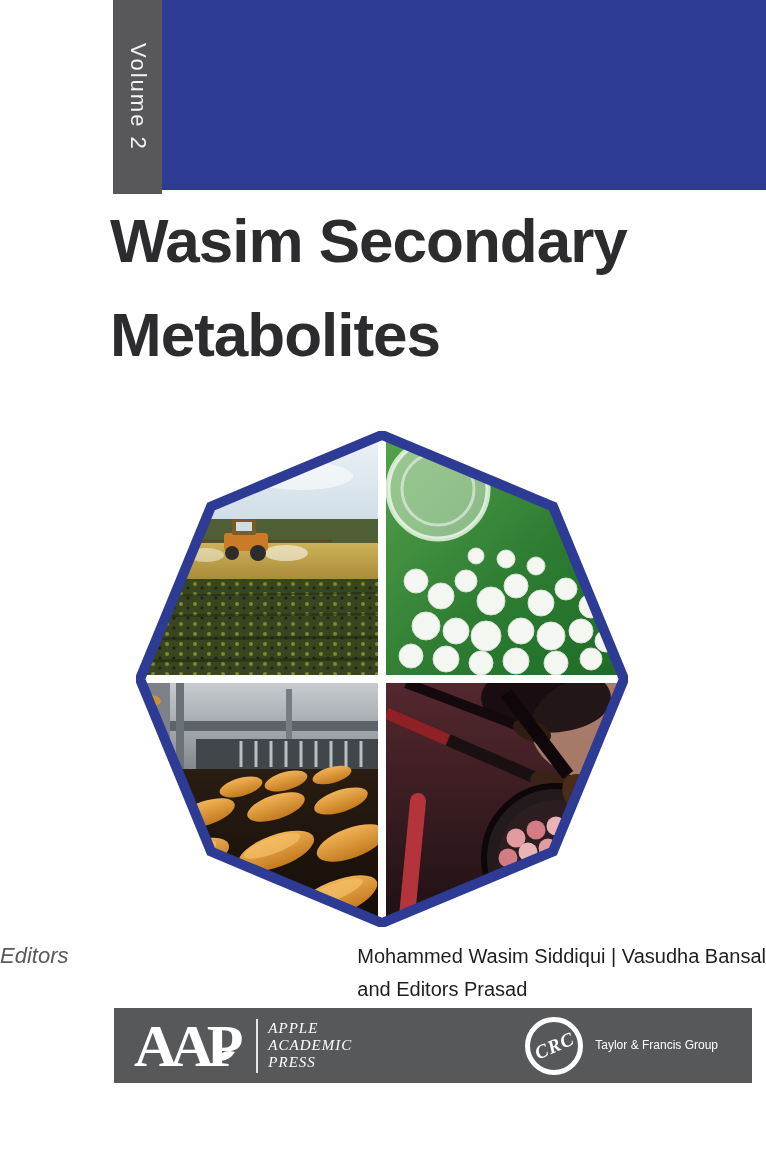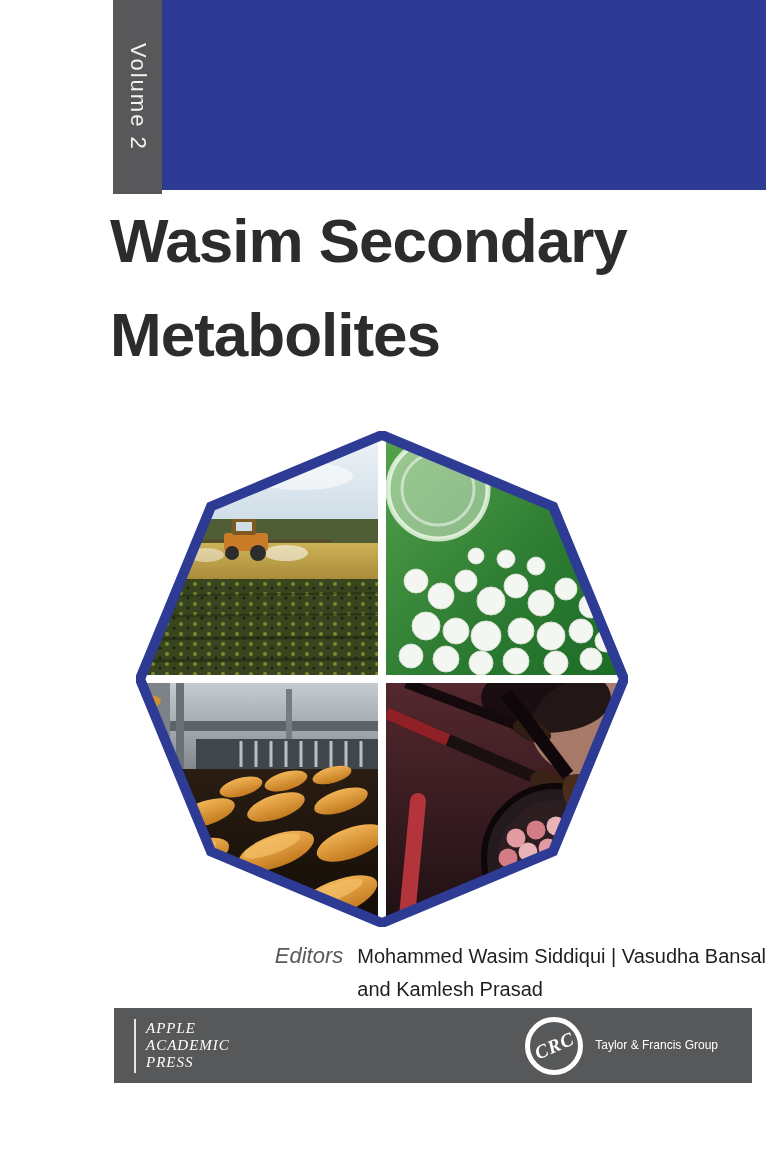--- a/index.html
+++ b/index.html
@@ -30,21 +30,21 @@
   }
   .subtitle {
     position:absolute; left:114px; top:366px; width:640px;
     font-size:30px; font-weight:normal; color:#4d5365; letter-spacing:0px;
   }
   
   .octagon-wrap { position:absolute; left:136px; top:431px; width:492px; height:496px; }
   
   .editors {
     position:absolute; left:0; top:940px; width:766px;
-    display:flex; justify-content:flex-end; gap:14px; align-items:baseline;
+    display:flex; justify-content:space-between; gap:14px; align-items:baseline;
   }
   .editors-label { font-style:italic; color:#5a5a5c; font-size:22px; }
   .editors-names { font-size:20px; color:#1e1e1e; line-height:33px; }
   
   .publisher-bar {
     position:absolute; left:114px; top:1008px; width:638px; height:75px;
     background:#57585a; display:flex; align-items:center;
     justify-content:space-between; padding:0 34px 0 20px;
   }
   .aap-group { display:flex; align-items:center; gap:10px; }
@@ -293,26 +293,32 @@
       </g>
 
       <polygon points="246,4 417,75.5 488,248 417,420.5 246,492 75,420.5 4,248 75,75.5" fill="none" stroke="#2d3b94" stroke-width="10" stroke-linejoin="miter"></polygon>
     </svg>
   </div>
 
   <div class="editors">
     <span class="editors-label">Editors</span>
     <div class="editors-names">
       <div>Mohammed Wasim Siddiqui | Vasudha Bansal</div>
-      <div>and Kamlesh Prasad</div>
+      <div>and Editors Prasad</div>
     </div>
   </div>
 
   <div class="publisher-bar">
     <div class="aap-group">
+      <div class="aap-word">
+        <span>AAP</span>
+        <svg class="aap-leaf" width="20" height="14" viewBox="0 0 20 14">
+          <path d="M1,10 Q6,-2 19,2 Q12,13 1,10 Z" fill="#ffffff"></path>
+        </svg>
+      </div>
       <div class="aap-divider"></div>
       <div class="aap-name">
         <div>APPLE</div>
         <div>ACADEMIC</div>
         <div>PRESS</div>
       </div>
     </div>
 
     <div class="crc-group">
       <div class="crc-badge">

